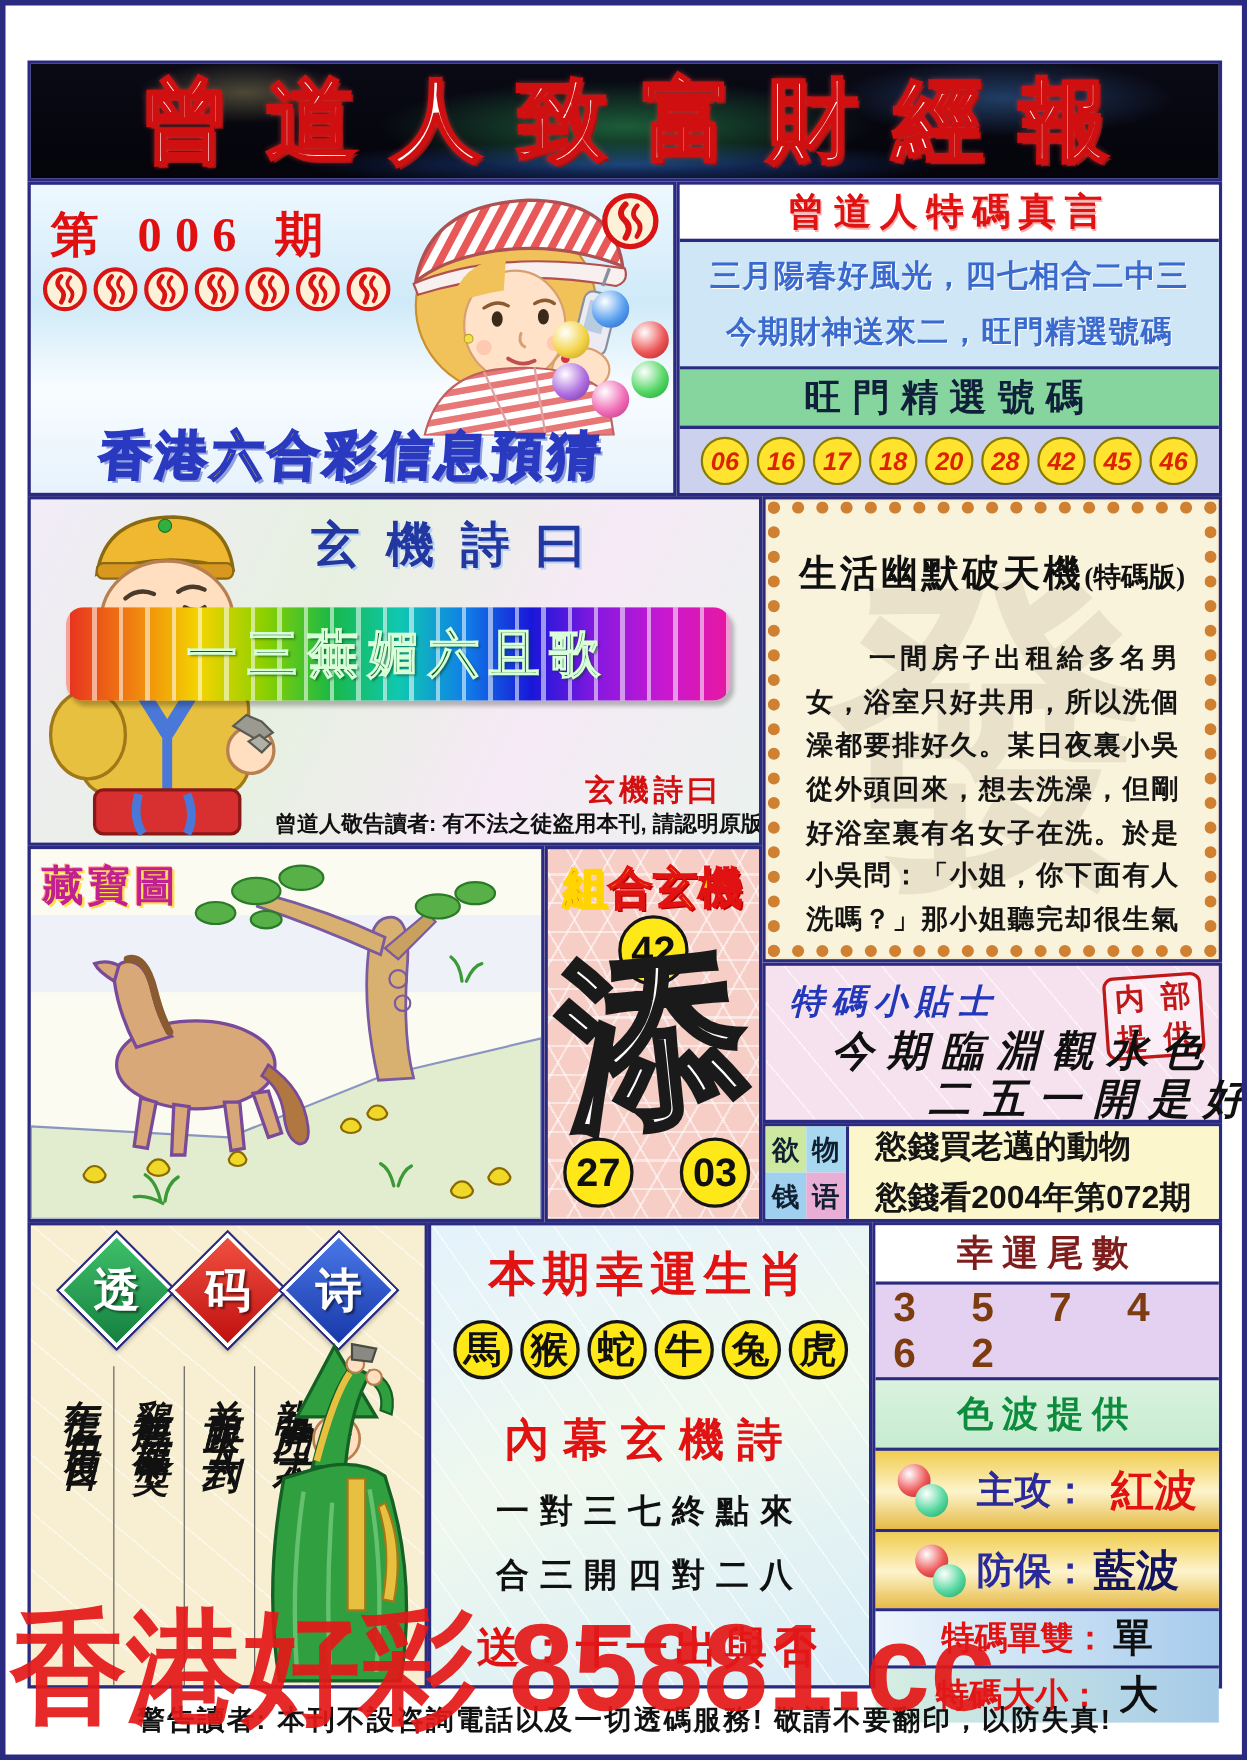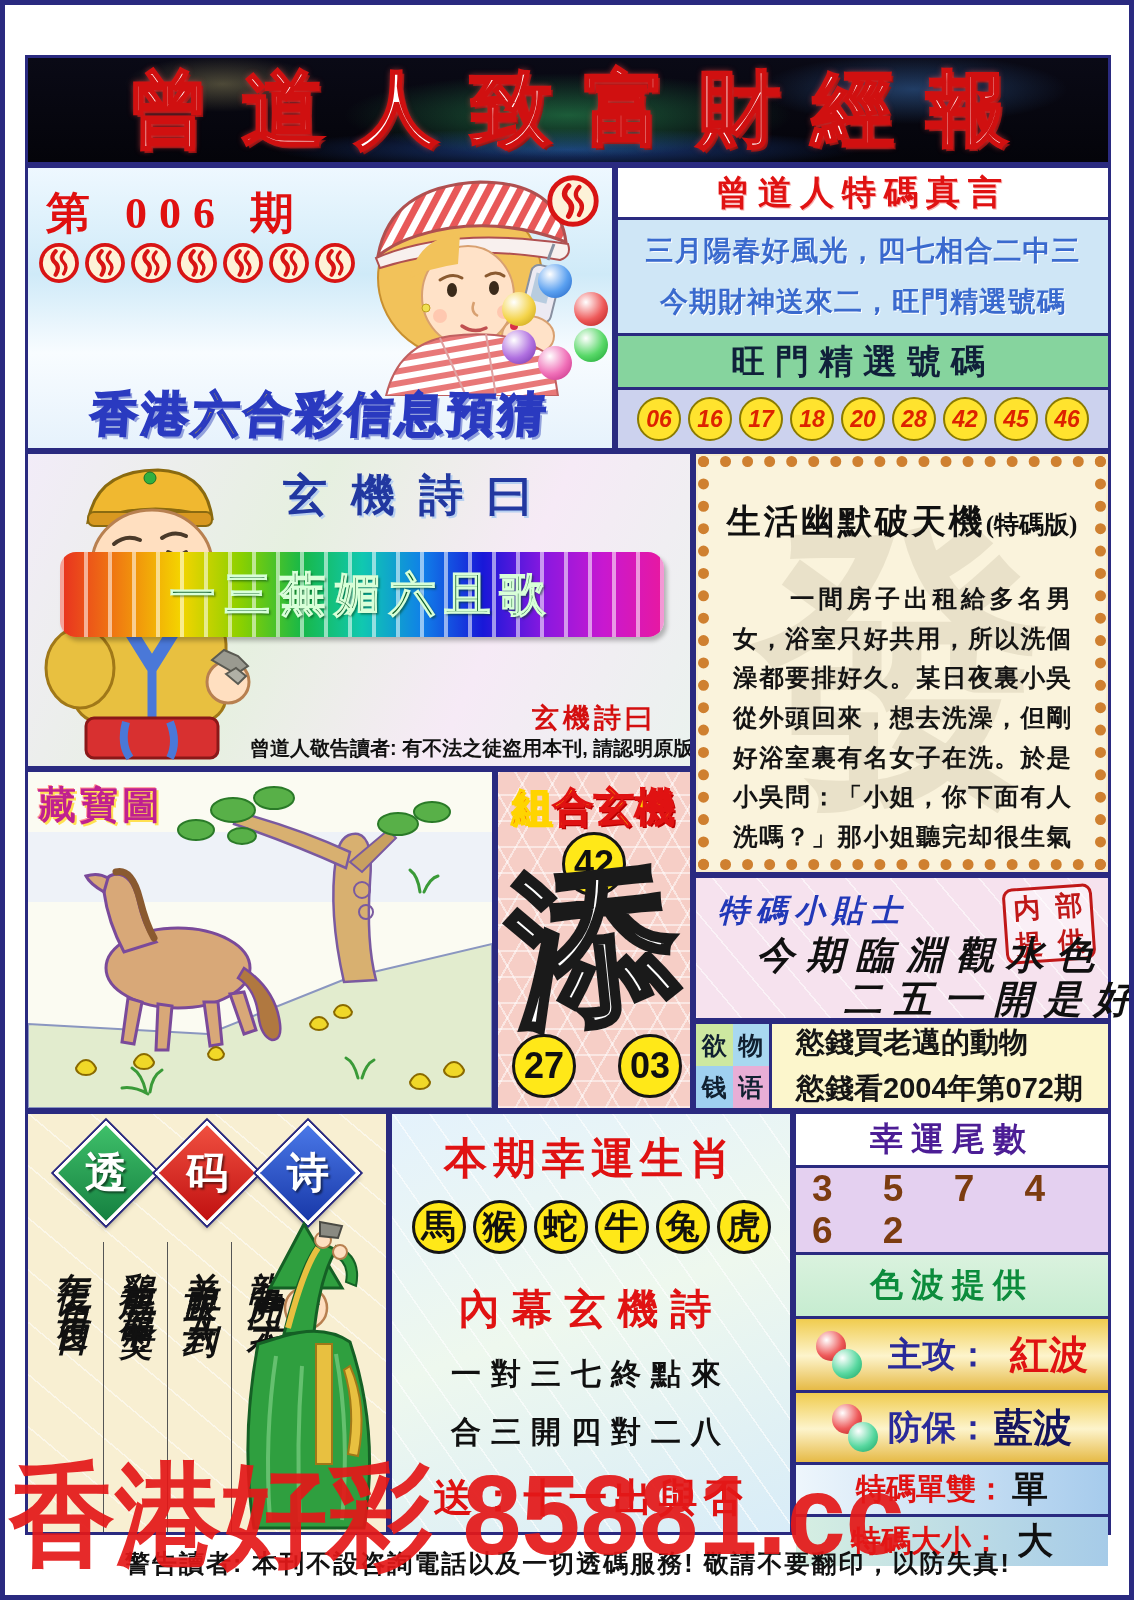--- a/index.html
+++ b/index.html
@@ -197,21 +197,21 @@
   .inner-title { margin-top:28px; color:#e01212; font-size:41px; font-weight:900; letter-spacing:12px; }
   .inner-line { margin-top:17px; color:#101010; font-size:30px; font-weight:900;
     letter-spacing:10px; font-family:"Liberation Serif",serif; white-space:nowrap; }
   .gift-line { margin-top:18px; color:#e01212; font-size:39px; font-weight:900;
     letter-spacing:6px; white-space:nowrap; }
 
   
   .panel-waves { left:788px; top:1106px; width:318px; height:424px; display:flex; flex-direction:column; }
   .wrow { border-bottom:3px solid #2a2a80; display:flex; align-items:center; justify-content:center; }
   .wrow:last-child { border-bottom:none; }
-  .wr-tail  { flex:0 0 54px; background:#fff; color:#4c1d95; font-size:33px; font-weight:900; letter-spacing:8px; }
+  .wr-tail  { flex:0 0 54px; background:#fff; color:#7f1d1d; font-size:33px; font-weight:900; letter-spacing:8px; }
   .wr-nums  { flex:0 0 58px; background:#e4d0f0; color:#7c3c10; font-size:37px; font-weight:900; letter-spacing:20px; padding-left:16px; }
   .wr-wave  { flex:0 0 64px; background:linear-gradient(#daf2de,#c6ecd0); color:#0c8c3c; font-size:33px; font-weight:900; letter-spacing:8px; }
   .wr-gold  { flex:0 0 74px; background:linear-gradient(180deg,#f0cc4e,#fdf4cc 52%,#e6ba46); gap:20px; }
   .wr-gold2 { flex:0 0 72px; background:linear-gradient(180deg,#f0cc4e,#fdf4cc 52%,#e6ba46); gap:4px; }
   .wr-blue  { flex:0 0 50px; background:linear-gradient(90deg,#eef6fc,#a6cbec); }
   .wr-teal  { flex:1; background:linear-gradient(90deg,#d6efe2,#a6cbe8);gap:10px; }
   .wlabel-navy { color:#2a2a9a; font-size:34px; font-weight:900; }
   .wvalue-red  { color:#e01212; font-size:39px; font-weight:900; }
   .wvalue-blue { color:#14145e; font-size:39px; font-weight:900; }
   .wlabel-red  { color:#e01212; font-size:30px; font-weight:900; }

